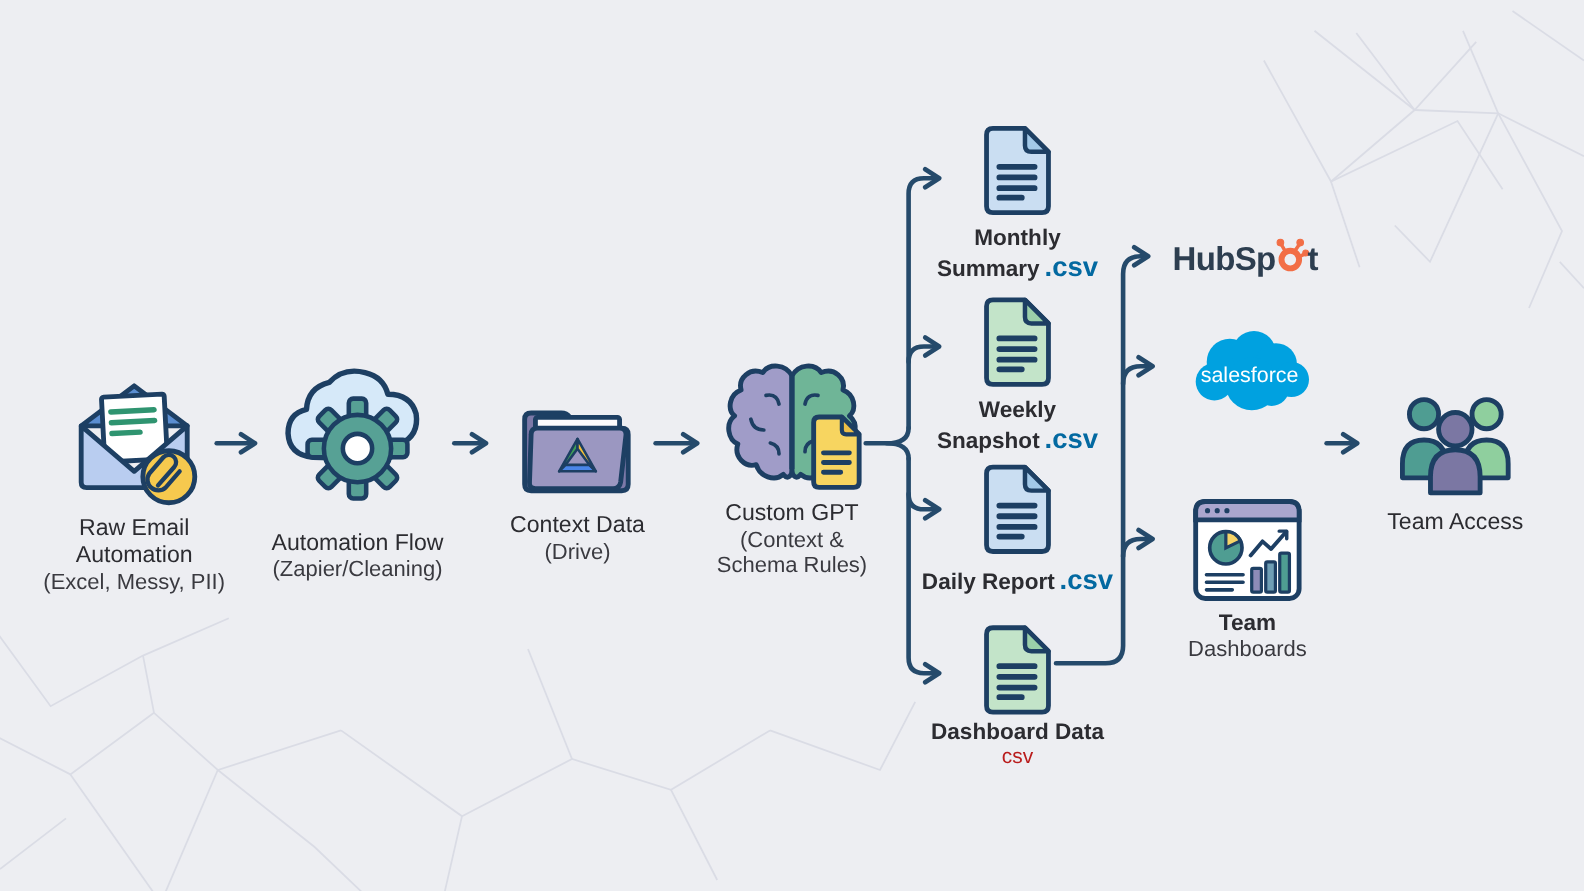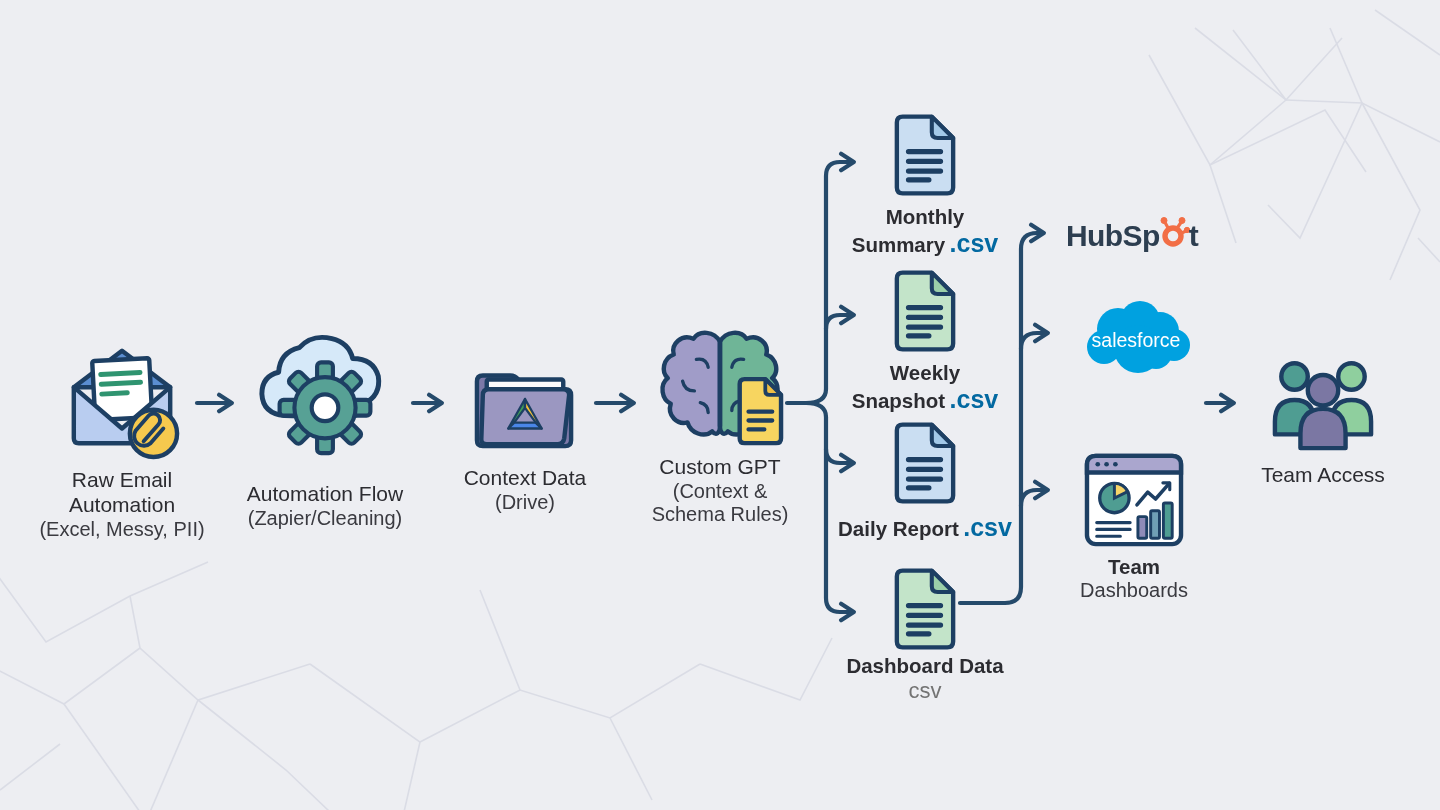--- a/index.html
+++ b/index.html
@@ -6,21 +6,21 @@
   .stage{position:relative;width:1440px;height:810px;background:#edeef2;overflow:hidden;
          font-family:"Liberation Sans",sans-serif;}
   svg.layer{position:absolute;left:0;top:0;}
   .node{position:absolute;display:flex;flex-direction:column;align-items:center;}
   .node svg{display:block;}
   .lbl{text-align:center;line-height:1.18;margin-top:8px;color:#2c2c31;}
   .lbl div{white-space:nowrap;}
   .b{font-weight:400;font-size:21px;color:#2c2c31;}
   .b2{font-weight:700;font-size:20.5px;color:#2c2c31;}
   .r{font-weight:400;font-size:20px;color:#3a3a40;}
-  .r2{font-weight:400;font-size:22px;color:#737373;}
+  .r2{font-weight:400;font-size:19px;color:#b91c1c;}
   .ext{font-weight:700;font-size:25px;color:#0369a1;}
   .hubspot-wrap{position:absolute;display:flex;align-items:flex-end;}
   .hs-txt{font-weight:700;font-size:30px;color:#2d3e50;letter-spacing:-0.6px;line-height:1;}
 </style>
 </head>
 <body>
 
 <div class="stage">
 
   <svg class="layer" width="1440" height="810" viewBox="0 0 1440 810" fill="none" stroke="#dadce5" stroke-width="1.6">

